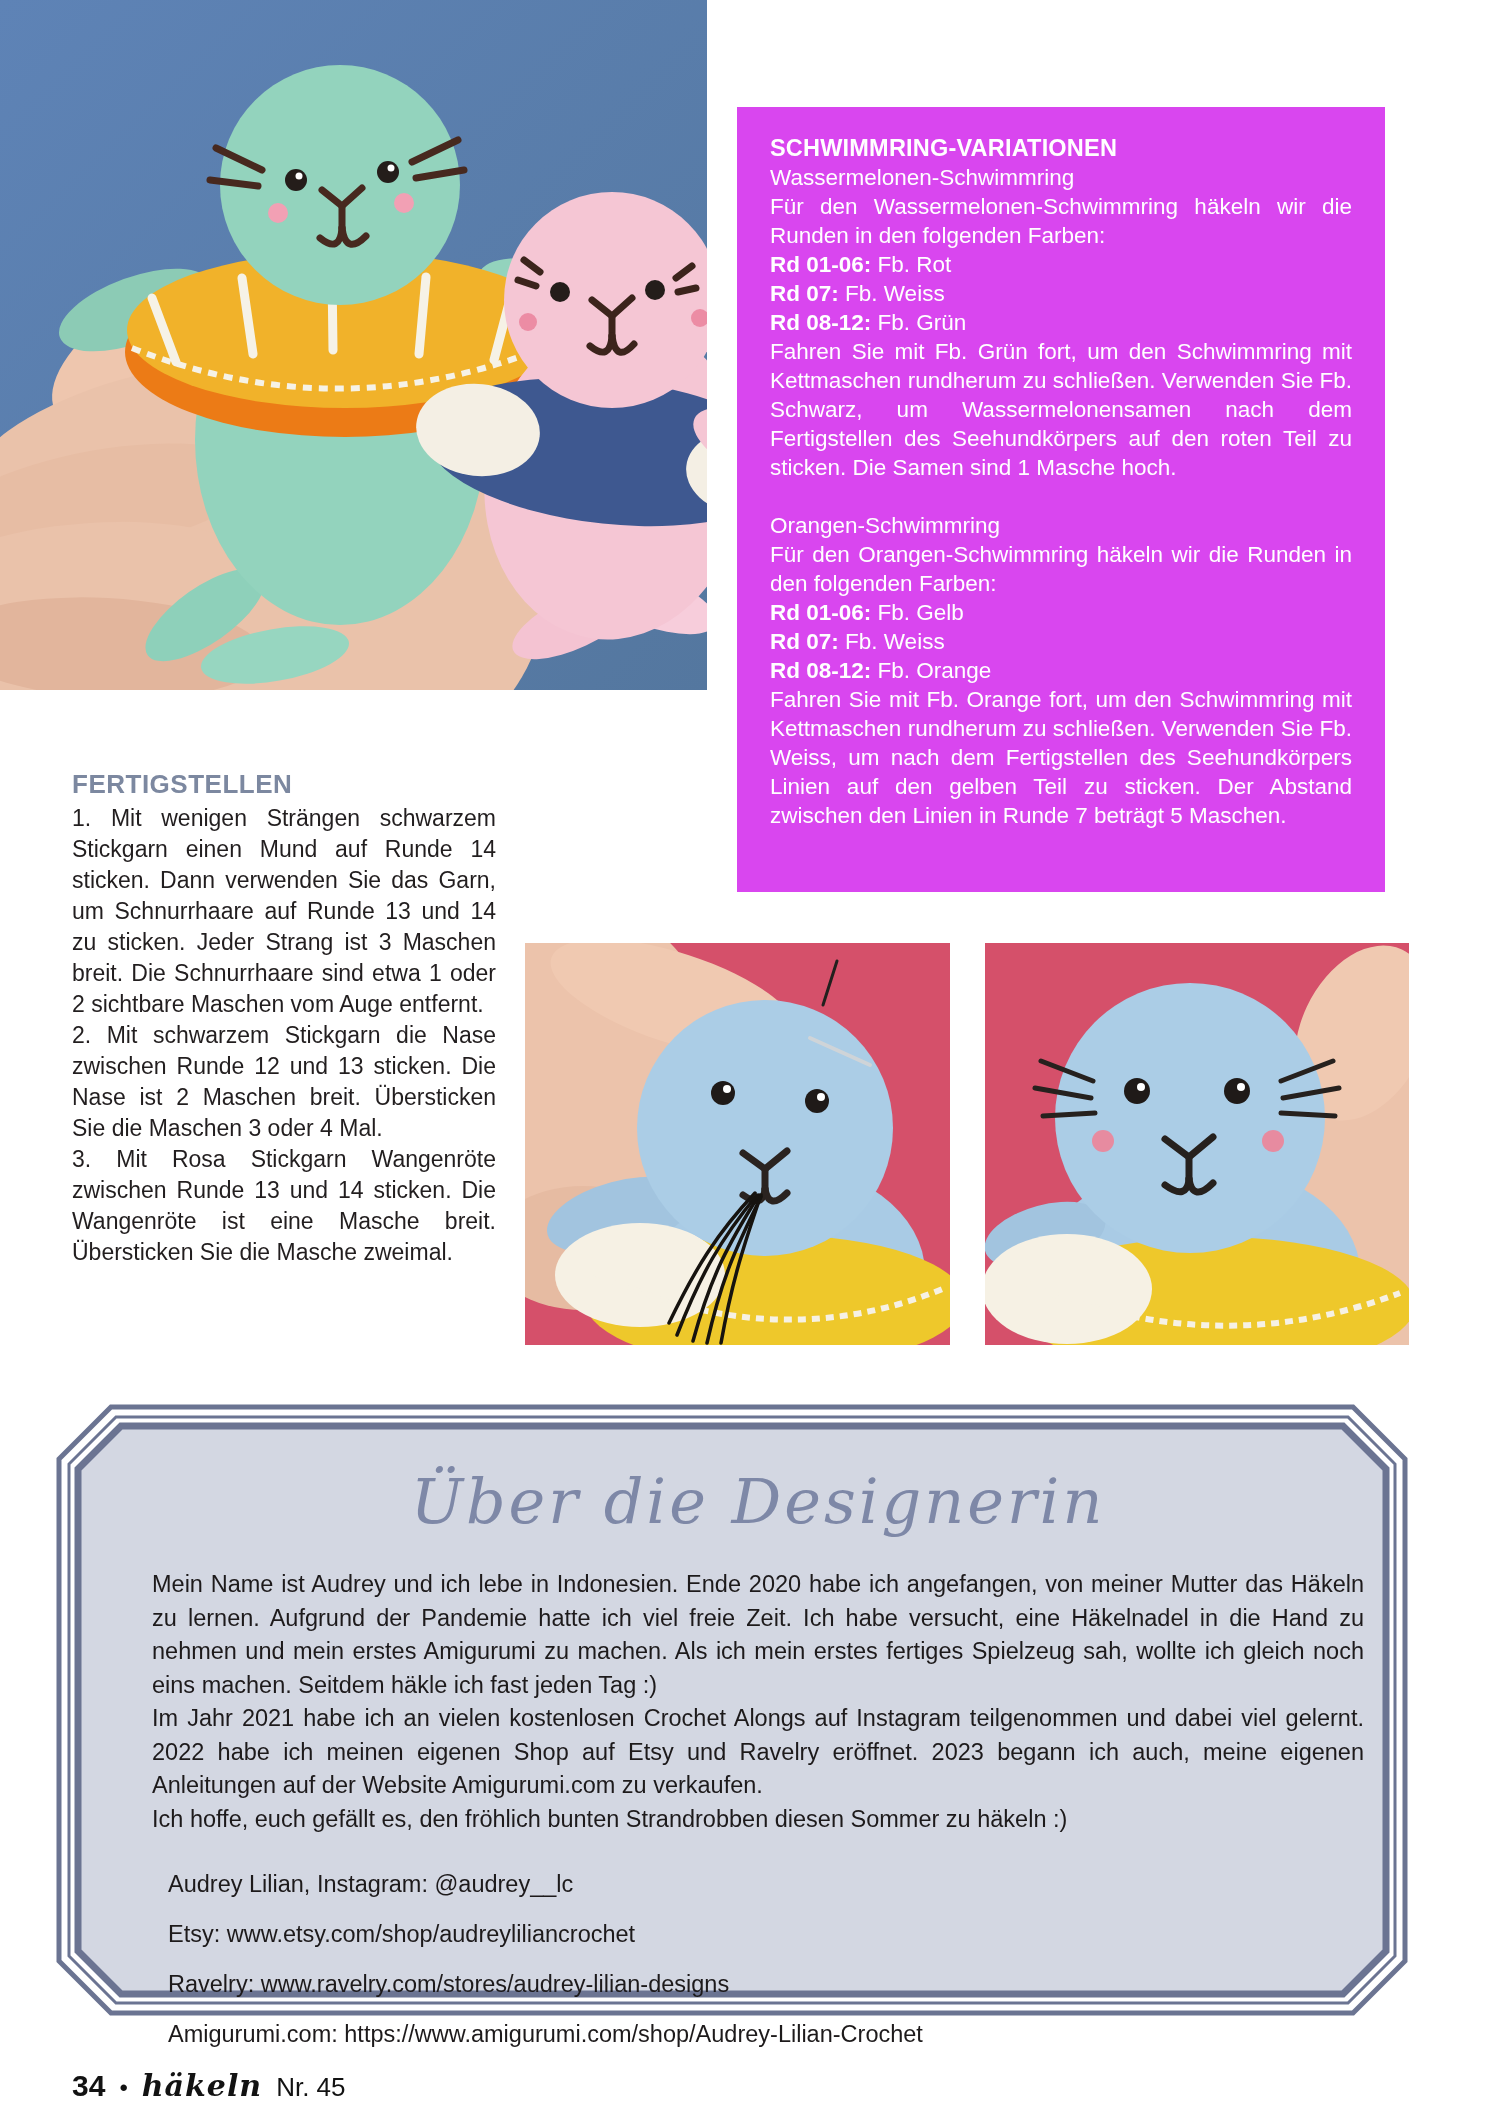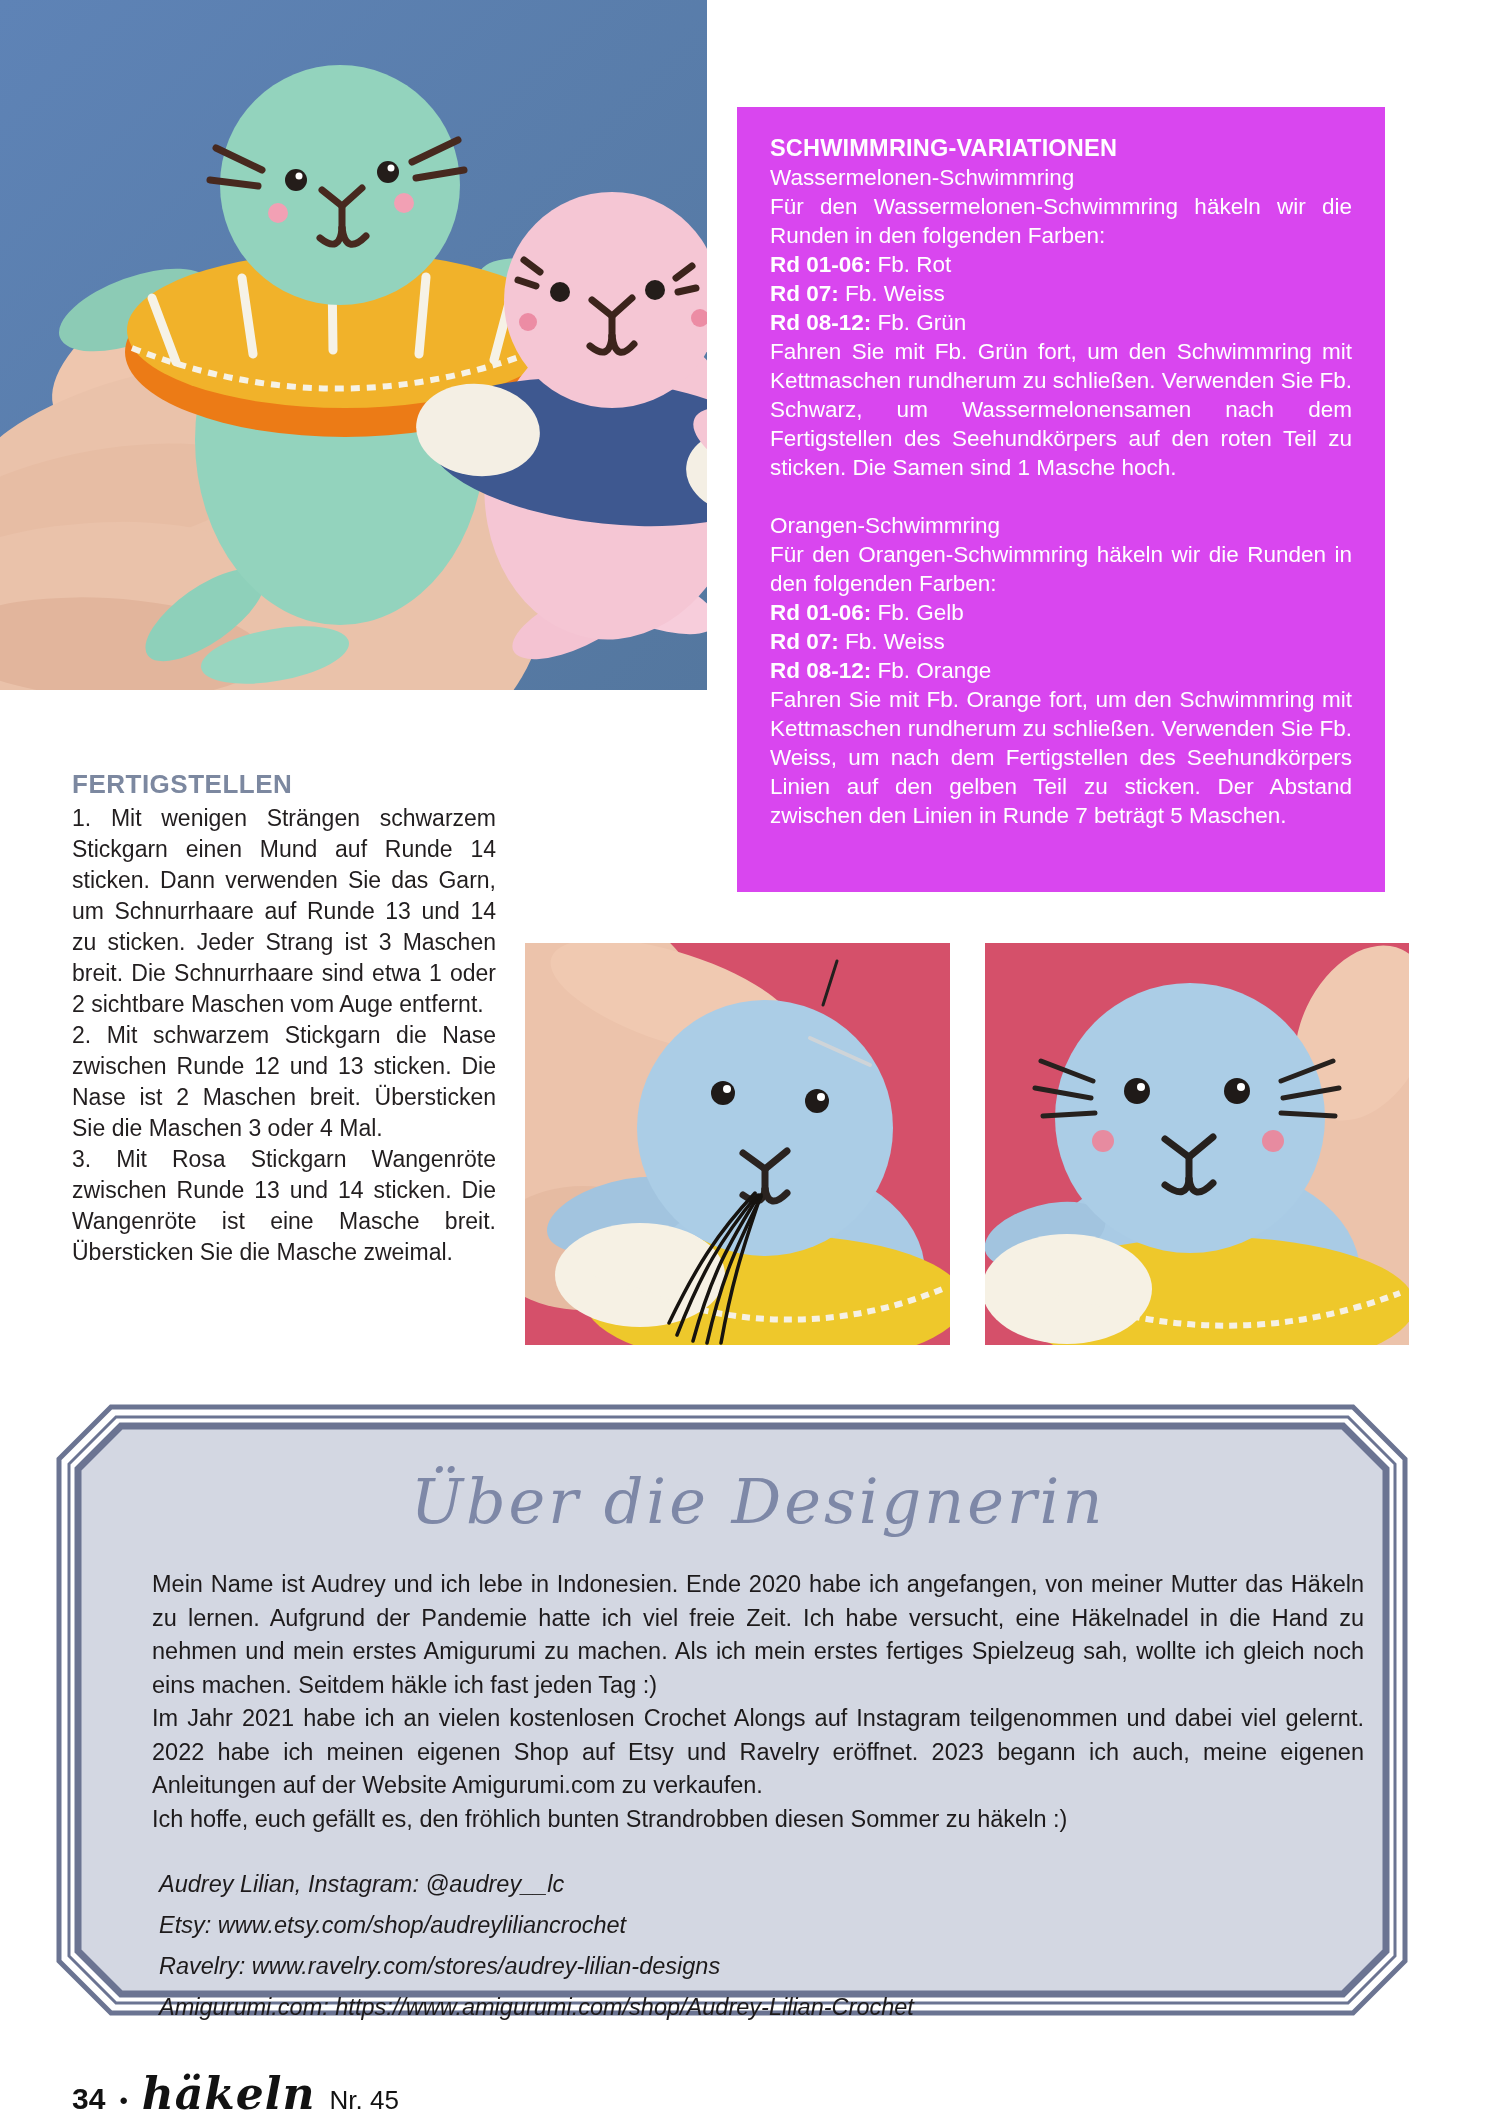--- a/index.html
+++ b/index.html
@@ -29,26 +29,26 @@
   .finishing p{margin:0;font-size:23px;line-height:31px;text-align:justify;color:#221e1f;}
   
   .designer-frame{position:absolute;left:52px;top:1400px;width:1360px;height:620px;}
   .designer-content{position:absolute;left:152px;top:1436px;width:1212px;}
   .designer-title{
     text-align:center;font-family:"DejaVu Serif",serif;font-style:italic;
     font-size:62px;line-height:132px;color:#7e88a7;letter-spacing:3px;
   }
   .designer-body p{margin:0;font-size:23.5px;line-height:33.5px;text-align:justify;color:#1d1a1b;}
   .designer-links{margin-top:31px;}
-  .designer-links p{margin:7px;font-size:23.5px;line-height:34px;font-style:italic;color:#1d1a1b;}
+  .designer-links p{margin:16px;font-size:23.5px;line-height:34px;color:#1d1a1b;}
   
   .footer{position:absolute;left:72px;top:2040px;display:flex;align-items:baseline;margin-top:28px;}
   .footer .pagenum{font-size:30px;font-weight:bold;color:#121212;}
   .footer .dot{font-size:24px;margin:0 14px;color:#121212;}
-  .footer .mag{font-family:"DejaVu Serif",serif;font-style:italic;font-weight:bold;font-size:44px;color:#121212;letter-spacing:1px;}
+  .footer .mag{font-family:"DejaVu Serif",serif;font-style:italic;font-weight:bold;font-size:30px;color:#121212;letter-spacing:1px;}
   .footer .issue{font-size:26px;margin-left:14px;color:#121212;}
 </style>
 </head>
 <body>
 
 <div class="page">
 
   <figure class="photo-top" style="margin:0">
     <svg viewBox="0 0 707 690">
       <defs>

